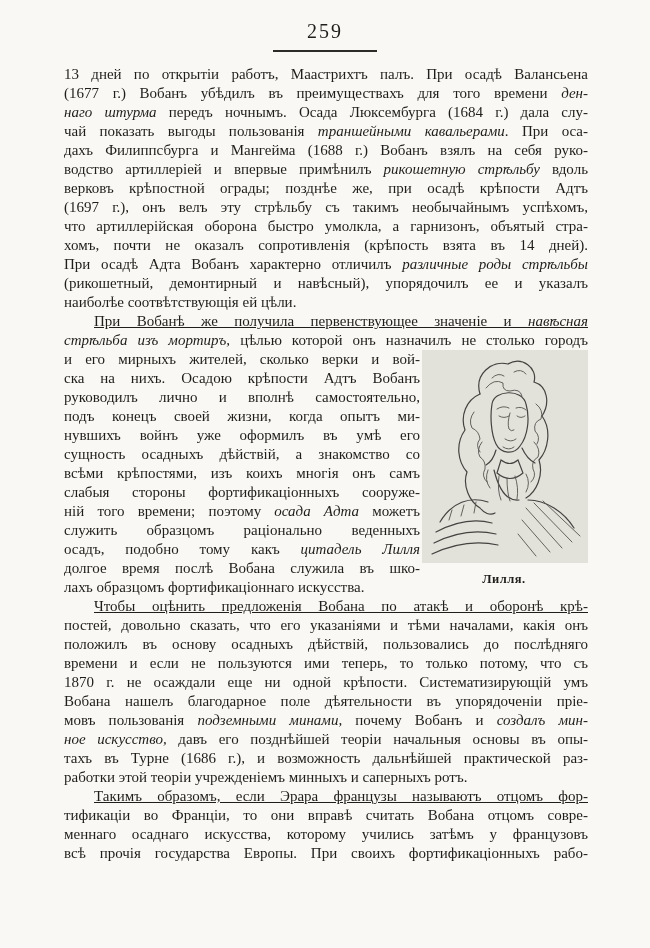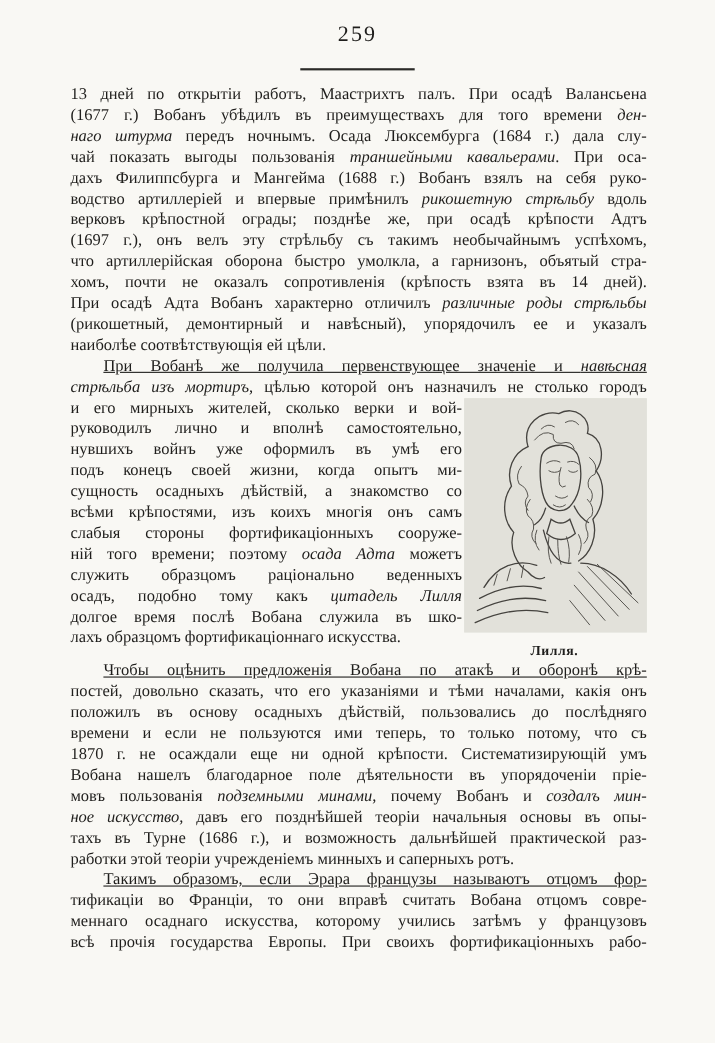--- a/index.html
+++ b/index.html
@@ -14,21 +14,21 @@
     color:var(--ink);
     font-family:"Liberation Serif","DejaVu Serif",serif;
     overflow:hidden;
     position:relative;
   }
   .running-head{ text-align:center; padding-top:20px; }
   .page-number{
     display:inline-block;
     font-size:20px;
     letter-spacing:2px;
-    padding:0 34px 19px 34px;
+    padding:0 34px 7px 34px;
     border-bottom:2px solid #2c2b28;
   }
   .text-column{
     margin:13px 62px 0 64px; 
     font-size:15px;
     line-height:19px;
   }
   .tl{
     text-align:justify;
     text-align-last:justify;
@@ -129,23 +129,24 @@
             <path class="thin" d="M30,160 l-3,10 M42,155 l-3,11 M54,152 l-2,11"></path>
 
             <path class="ln" d="M106,150 C124,150 142,162 152,178"></path>
             <path class="thin" d="M104,158 L140,198 M112,153 L150,192 M121,151 L158,186 M100,170 L128,202 M96,184 L114,206"></path>
           </svg>
         </div>
         <figcaption class="figure-caption">Лилля.</figcaption>
       </figure>
       <div>
           <div class="tl"><span>и его мирныхъ жителей, сколько верки и вой-</span></div>
+          <div class="tl"><span>ска на нихъ. Осадою крѣпости Адтъ Вобанъ</span></div>
           <div class="tl"><span>руководилъ лично и вполнѣ самостоятельно,</span></div>
+          <div class="tl"><span>подъ конецъ своей жизни, когда опытъ ми-</span></div>
           <div class="tl"><span>нувшихъ войнъ уже оформилъ въ умѣ его</span></div>
-          <div class="tl"><span>подъ конецъ своей жизни, когда опытъ ми-</span></div>
           <div class="tl"><span>сущность осадныхъ дѣйствій, а знакомство со</span></div>
           <div class="tl"><span>всѣми крѣпостями, изъ коихъ многія онъ самъ</span></div>
           <div class="tl"><span>слабыя стороны фортификаціонныхъ сооруже-</span></div>
           <div class="tl"><span>ній того времени; поэтому </span><span class="it">осада Адта</span><span> можетъ</span></div>
           <div class="tl"><span>служить образцомъ раціонально веденныхъ</span></div>
           <div class="tl"><span>осадъ, подобно тому какъ </span><span class="it">цитадель Лилля</span></div>
           <div class="tl"><span>долгое время послѣ Вобана служила въ шко-</span></div>
           <div class="tl last"><span>лахъ образцомъ фортификаціоннаго искусства.</span></div>
         </div>
     </div>

